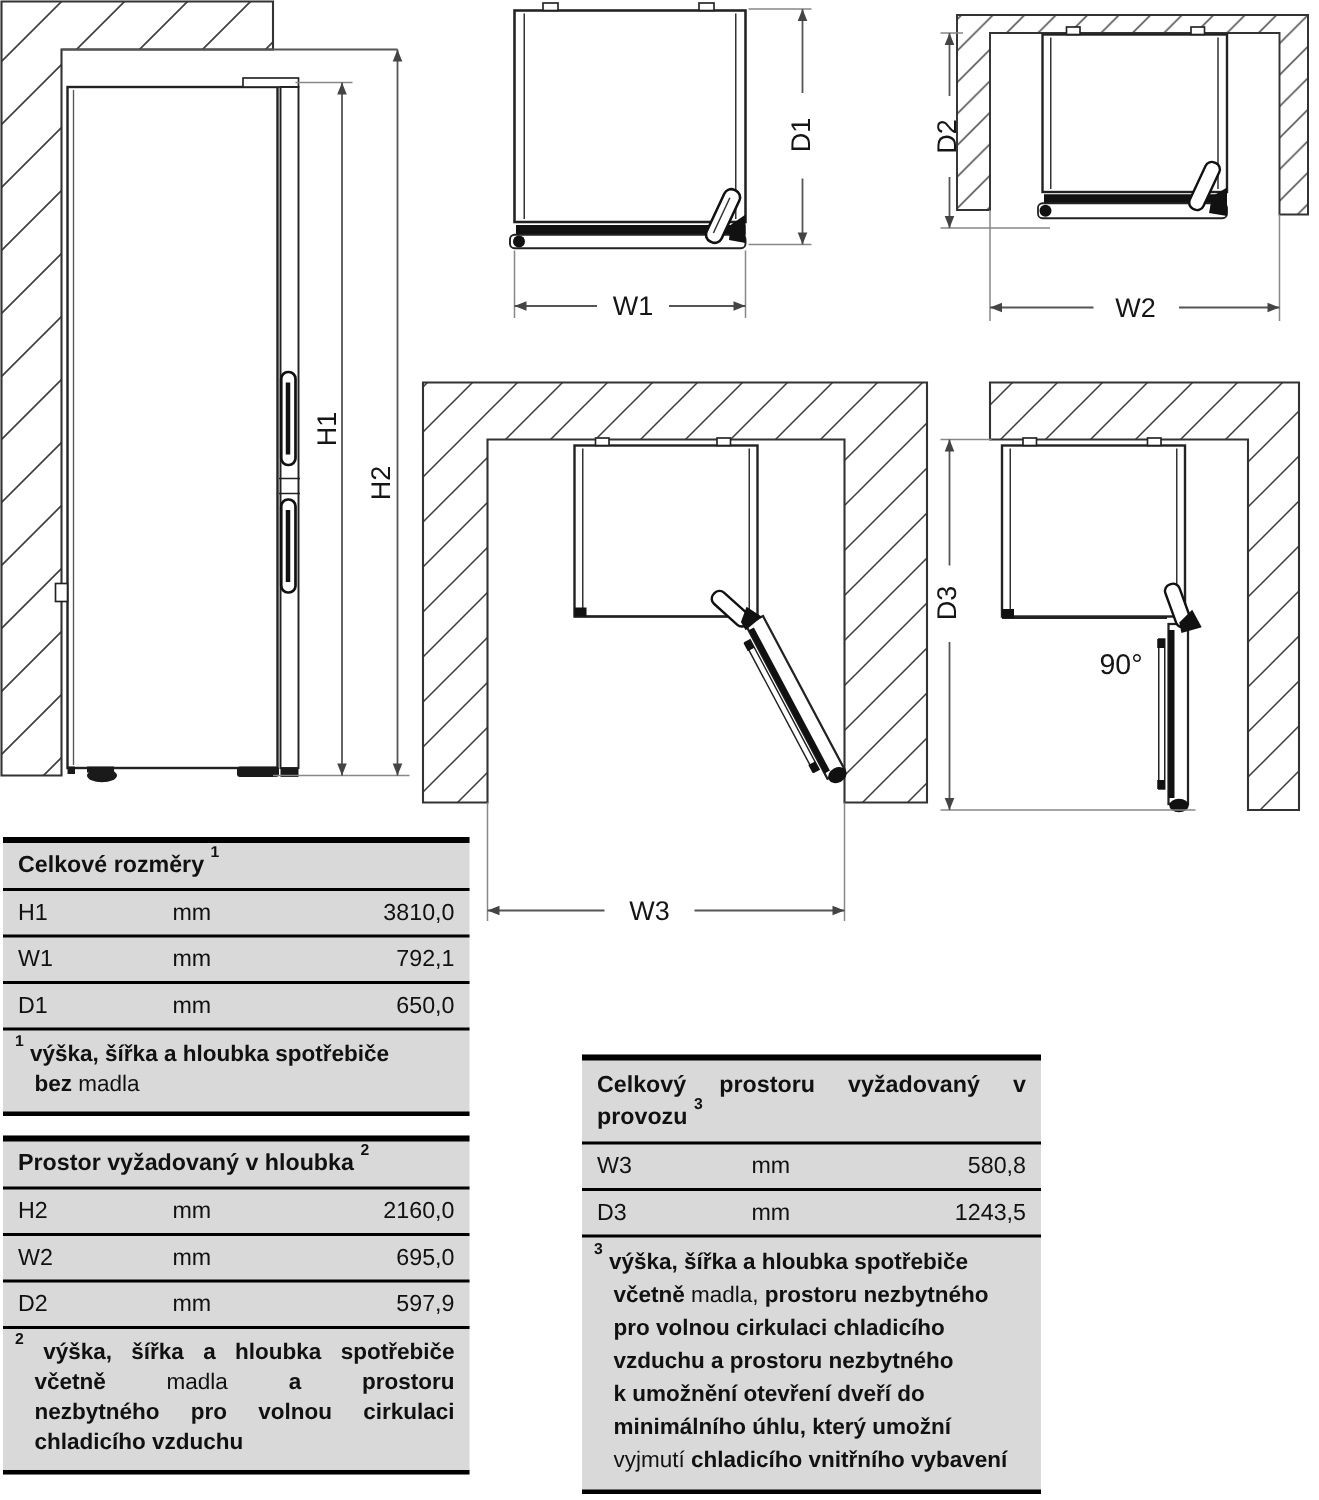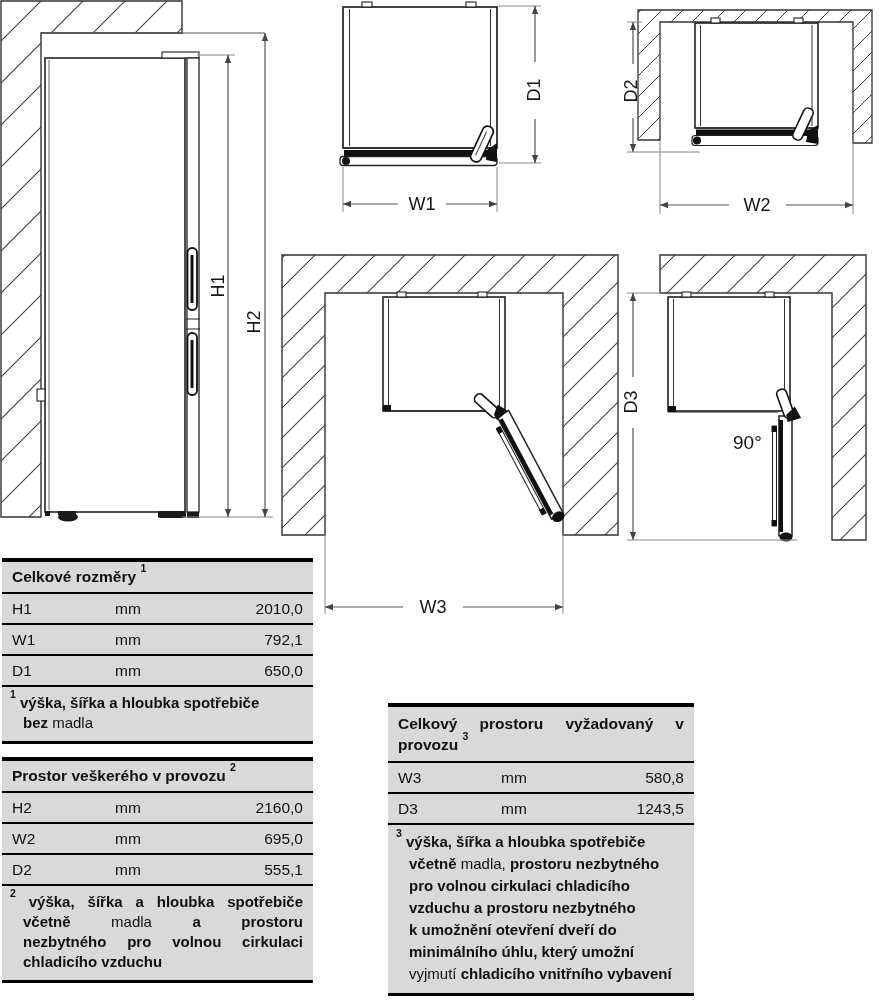--- a/index.html
+++ b/index.html
@@ -218,56 +218,56 @@
 </svg>
 </div>
 
 <div class="tbl" style="left:2px;top:558px;width:311px;">
   <div class="t-head">
     <span>Celkové rozměry</span> <sup class="s">1</sup>
   </div>
   <div class="t-row">
     <span class="t-label">H1</span>
     <span class="t-unit">mm</span>
-    <span class="t-val">2010,0</span>
+    <span class="t-val">3810,0</span>
   </div>
   <div class="t-row">
     <span class="t-label">W1</span>
     <span class="t-unit">mm</span>
     <span class="t-val">792,1</span>
   </div>
   <div class="t-row">
     <span class="t-label">D1</span>
     <span class="t-unit">mm</span>
     <span class="t-val">650,0</span>
   </div>
   <div class="t-foot" style="border-bottom:none;">
     <div class="fl1"><sup class="s">1</sup> <span class="b">výška, šířka a hloubka spotřebiče</span></div>
     <div><span class="b">bez</span> <span class="n">madla</span></div>
   </div>
 </div>
 
 <div class="tbl" style="left:2px;top:757px;width:311px;">
   <div class="t-head">
-    <span>Prostor veškerého v provozu</span> <sup class="s">2</sup>
+    <span>Prostor vyžadovaný v hloubka</span> <sup class="s">2</sup>
   </div>
   <div class="t-row">
     <span class="t-label">H2</span>
     <span class="t-unit">mm</span>
     <span class="t-val">2160,0</span>
   </div>
   <div class="t-row">
     <span class="t-label">W2</span>
     <span class="t-unit">mm</span>
     <span class="t-val">695,0</span>
   </div>
   <div class="t-row">
     <span class="t-label">D2</span>
     <span class="t-unit">mm</span>
-    <span class="t-val">555,1</span>
+    <span class="t-val">597,9</span>
   </div>
   <div class="t-foot">
     <div class="fl1 jl"><sup class="s">2</sup> <span class="b">výška, šířka a hloubka spotřebiče</span></div>
     <div class="jl"><span class="b">včetně</span> <span class="n">madla</span> <span class="b">a</span> <span class="b">prostoru</span></div>
     <div class="jl"><span class="b">nezbytného pro volnou cirkulaci</span></div>
     <div><span class="b">chladicího vzduchu</span></div>
   </div>
 </div>
 
 <div class="tbl tbl3" style="left:388px;top:703px;width:306px;">

